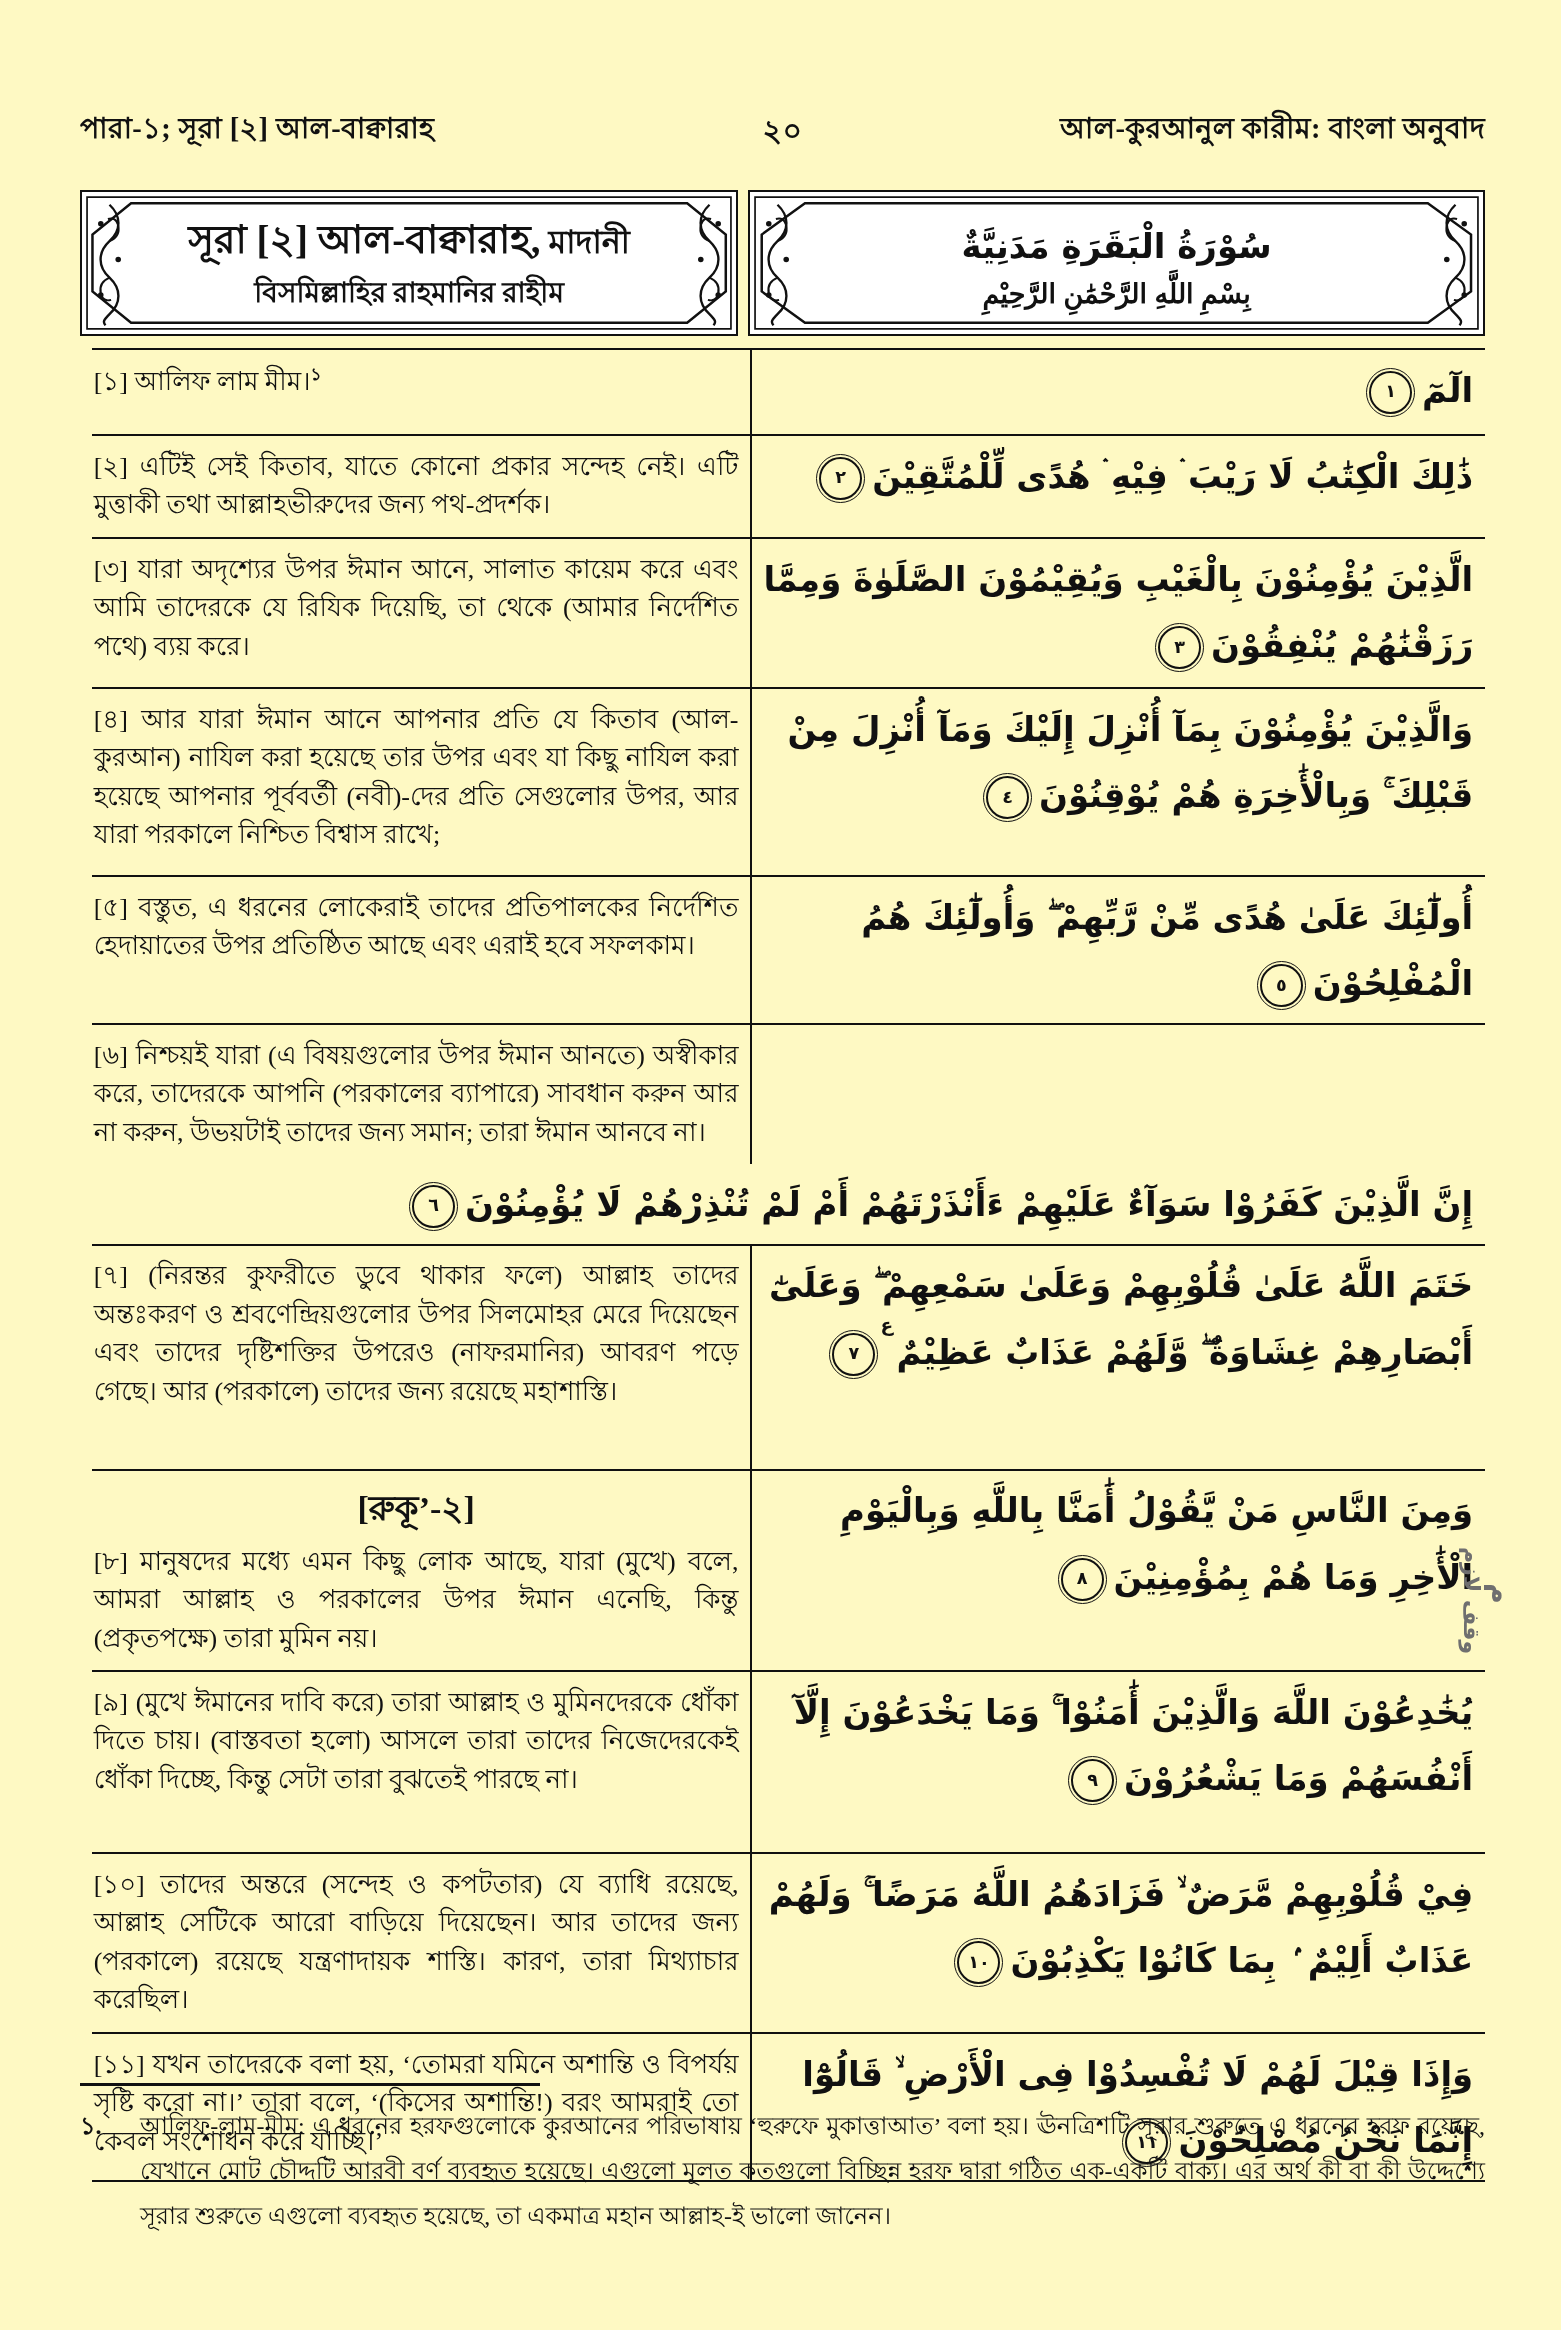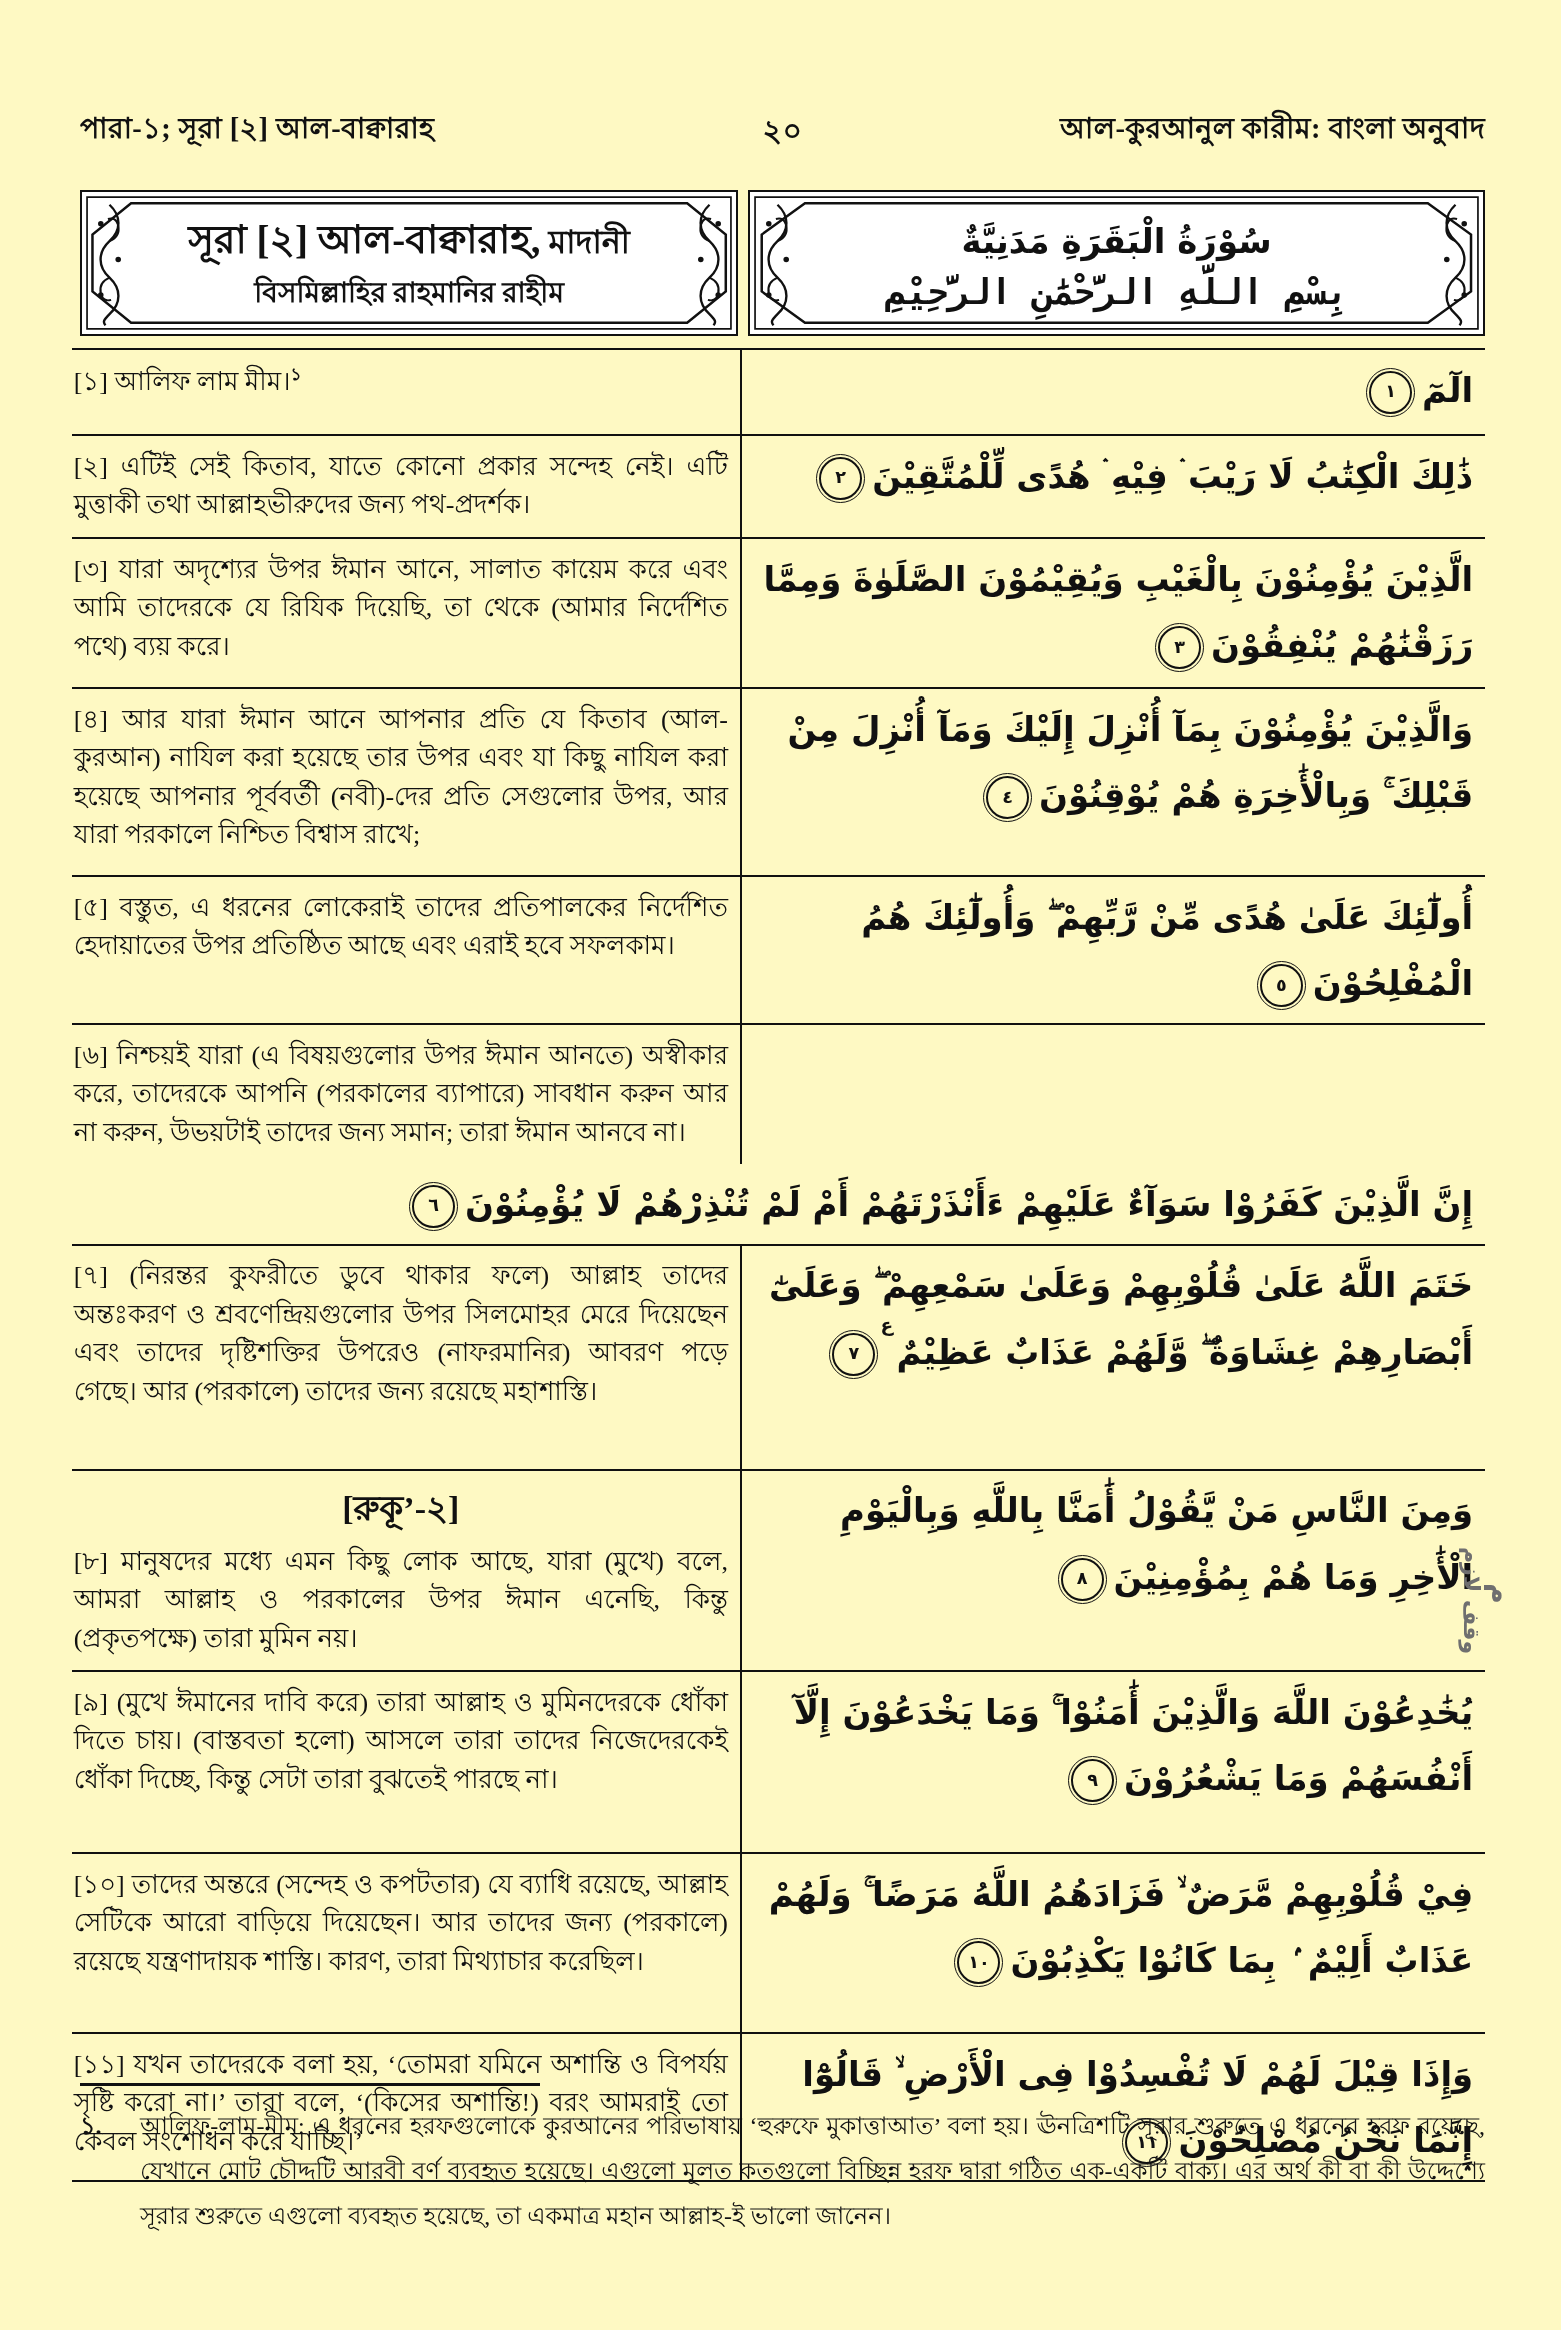--- a/index.html
+++ b/index.html
@@ -44,24 +44,24 @@
   .inner-frame svg{width:100%;height:100%;display:block;}
   .panel-content{
     position:relative;z-index:3;height:100%;
     display:flex;flex-direction:column;align-items:center;justify-content:center;
     text-align:center;padding:5px 59px;
   }
   .bn-title{font-size:39px;font-weight:700;line-height:1.15;white-space:nowrap;}
   .bn-title .madani{font-size:32px;}
   .bn-subtitle{font-size:28px;font-weight:600;margin-top:8.4px;white-space:nowrap;}
   .ar-title{font-family:"DejaVu Sans", sans-serif;font-size:34px;font-weight:700;direction:rtl;white-space:nowrap;}
-  .ar-basmala{font-family:Liberation Mono, monospace;font-size:35px;font-weight:700;direction:rtl;margin-top:11.8px;white-space:nowrap;}
+  .ar-basmala{font-family:Liberation Sans, sans-serif;font-size:27px;font-weight:700;direction:rtl;margin-top:11.8px;white-space:nowrap;}
   
   .verse-table{
-    position:absolute;top:348px;left:72px;right:76px;
+    position:absolute;top:348px;left:92px;right:76px;
     border-top:2.9px solid #111;border-bottom:2.9px solid #111;
   }
   .verse-row{display:flex;align-items:stretch;}
   .verse-row + .verse-row{border-top:2.9px solid #111;}
   .cell{box-sizing:border-box;}
   .cell.bn{
     width:47.4%;
     border-right:2.5px solid #111;
     padding:11.8px 11.8px 11.8px 1.7px;
     font-size:26px;line-height:1.48;

